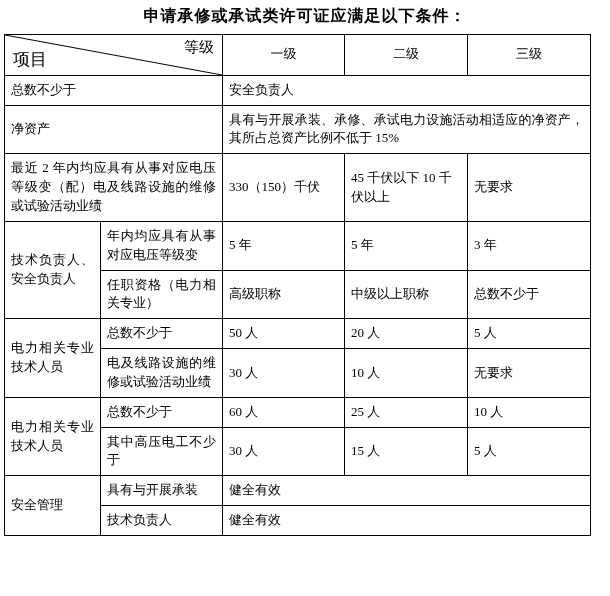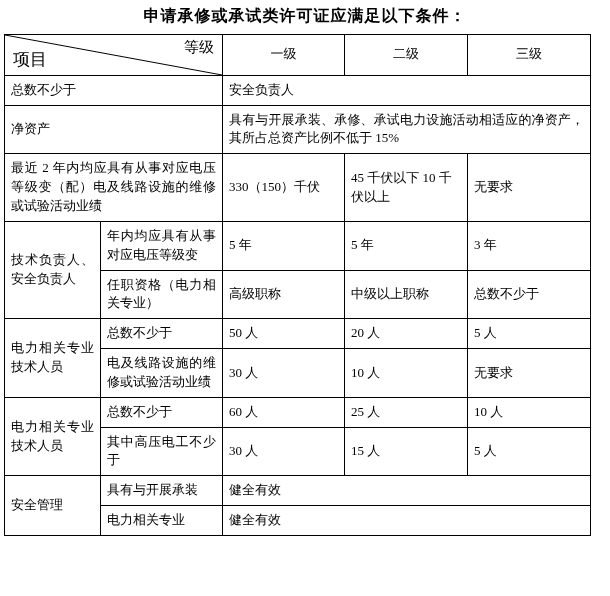--- a/index.html
+++ b/index.html
@@ -164,18 +164,18 @@
         <td>15 人</td>
         <td>5 人</td>
       </tr>
 
       <tr>
         <td rowspan="2" class="cell-just">安全管理</td>
         <td class="cell-just">具有与开展承装</td>
         <td colspan="3">健全有效</td>
       </tr>
       <tr>
-        <td class="cell-just">电力相关专业</td>
+        <td class="cell-just">技术负责人</td>
         <td colspan="3">健全有效</td>
       </tr>
     </tbody>
   </table>
 </div>
 
 </body></html>

